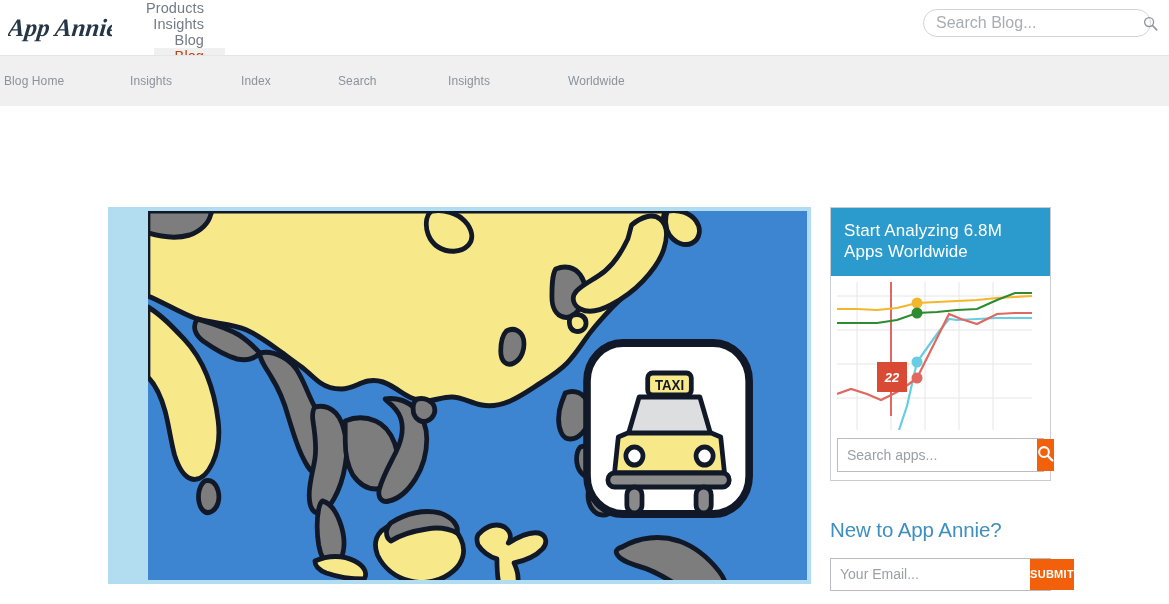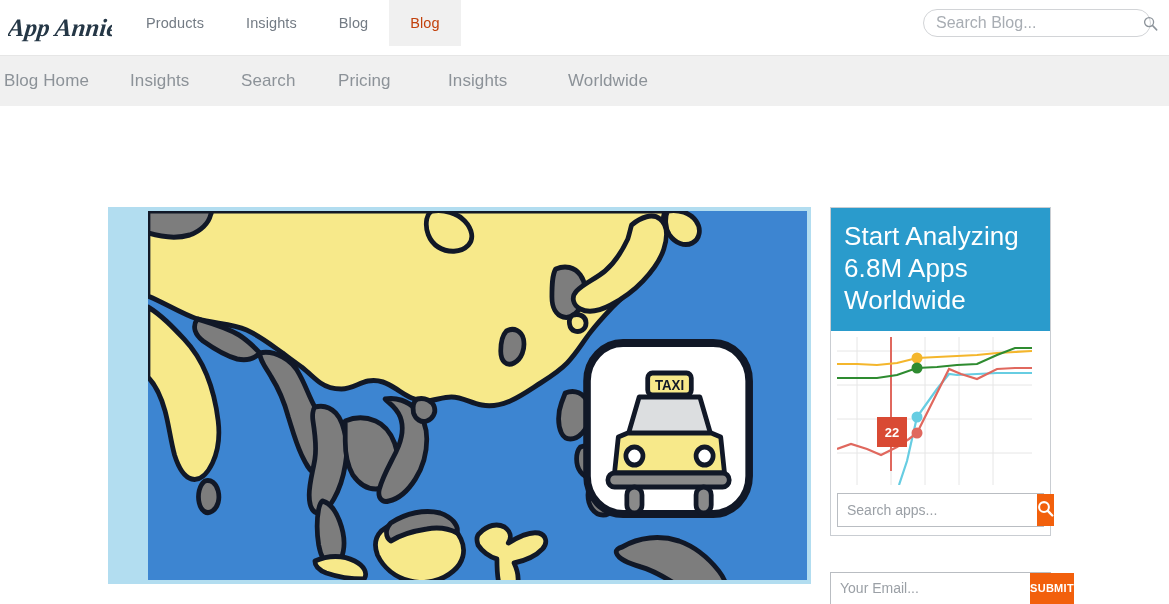--- a/index.html
+++ b/index.html
@@ -26,20 +26,21 @@
     padding-left: 8px;
     flex: 0 0 auto;
   }
   .logo svg { display: block; }
 
   .main-nav {
     display: flex;
     align-items: flex-end;
     height: 46px;
     margin-left: 13px;
+    flex-direction: column;
   }
   .main-nav-item {
     height: 46px;
     display: flex;
     align-items: center;
     padding: 0 21px;
     font-size: 14.5px;
     color: #737b84;
     letter-spacing: .1px;
     cursor: pointer;
@@ -82,21 +83,21 @@
   
   .sub-nav {
     height: 51px;
     background: #f0f0f0;
     border-top: 1px solid #e6e6e6;
     display: flex;
     align-items: center;
     position: relative;
   }
   .sub-nav-item {
-    font-size: 17px;
+    font-size: 12px;
     color: #8c9298;
     cursor: pointer;
     white-space: nowrap;
     position: absolute;
     letter-spacing: .1px;
   }
 
   
   .page {
     position: relative;
@@ -137,35 +138,36 @@
   .promo-card {
     width: 221px;
     border: 1px solid #c9cdd2;
     background: #fff;
   }
   .promo-head {
     background: #2a9bcc;
     padding: 12px 13px 14px 13px;
   }
   .promo-head h2 {
-    font-size: 26px;
+    font-size: 17px;
     font-weight: normal;
     color: #ffffff;
     line-height: 1.24;
     letter-spacing: .1px;
   }
   .promo-chart {
     padding: 6px 6px 0 6px;
     background: #fff;
   }
   .chart-box {
     width: 207px;
     height: 148px;
     background: #fff;
     position: relative;
+    font-style: italic;
   }
   .chart-box svg { display: block; }
 
   .apps-search {
     margin: 8px 6px 8px 6px;
     height: 34px;
     display: flex;
     border: 1px solid #b9bdc2;
   }
   .apps-search input {
@@ -265,22 +267,22 @@
           <line x1="10" y1="10" x2="14.6" y2="14.8" stroke="#8d949b" stroke-width="1.6" stroke-linecap="round"></line>
         </svg>
       </span>
     </div>
   </div>
 </div>
 
 <div class="sub-nav">
   <div class="sub-nav-item" style="left:4px"><span>Blog Home</span></div>
   <div class="sub-nav-item" style="left:130px"><span>Insights</span></div>
-  <div class="sub-nav-item" style="left:241px"><span>Search</span></div>
-  <div class="sub-nav-item" style="left:338px"><span>Pricing</span></div>
+  <div class="sub-nav-item" style="left:241px"><span>Index</span></div>
+  <div class="sub-nav-item" style="left:338px"><span>Search</span></div>
   <div class="sub-nav-item" style="left:448px"><span>Insights</span></div>
   <div class="sub-nav-item" style="left:568px"><span>Worldwide</span></div>
 </div>
 
 <div class="page">
 
   <div class="hero-wrap">
     <svg class="hero-img" viewBox="0 0 695 369" preserveAspectRatio="none">
 
       <rect x="0" y="0" width="695" height="369" fill="#3d85d1"></rect>
@@ -466,20 +468,21 @@
             <svg width="17" height="17" viewBox="0 0 16 16">
               <circle cx="6.6" cy="6.6" r="4.6" fill="none" stroke="#ffffff" stroke-width="1.9"></circle>
               <line x1="10.2" y1="10.2" x2="14.4" y2="14.6" stroke="#ffffff" stroke-width="2.2" stroke-linecap="round"></line>
             </svg>
           </span>
         </button>
       </div>
     </div>
 
     <div class="subscribe">
+      <div class="sub-h1">New to App Annie?</div>
 
       <div class="email-form">
         <input type="text" placeholder="Your Email..." style="">
         <button class="submit-btn">SUBMIT</button>
       </div>
     </div>
 
   </aside>
 </div>
 

